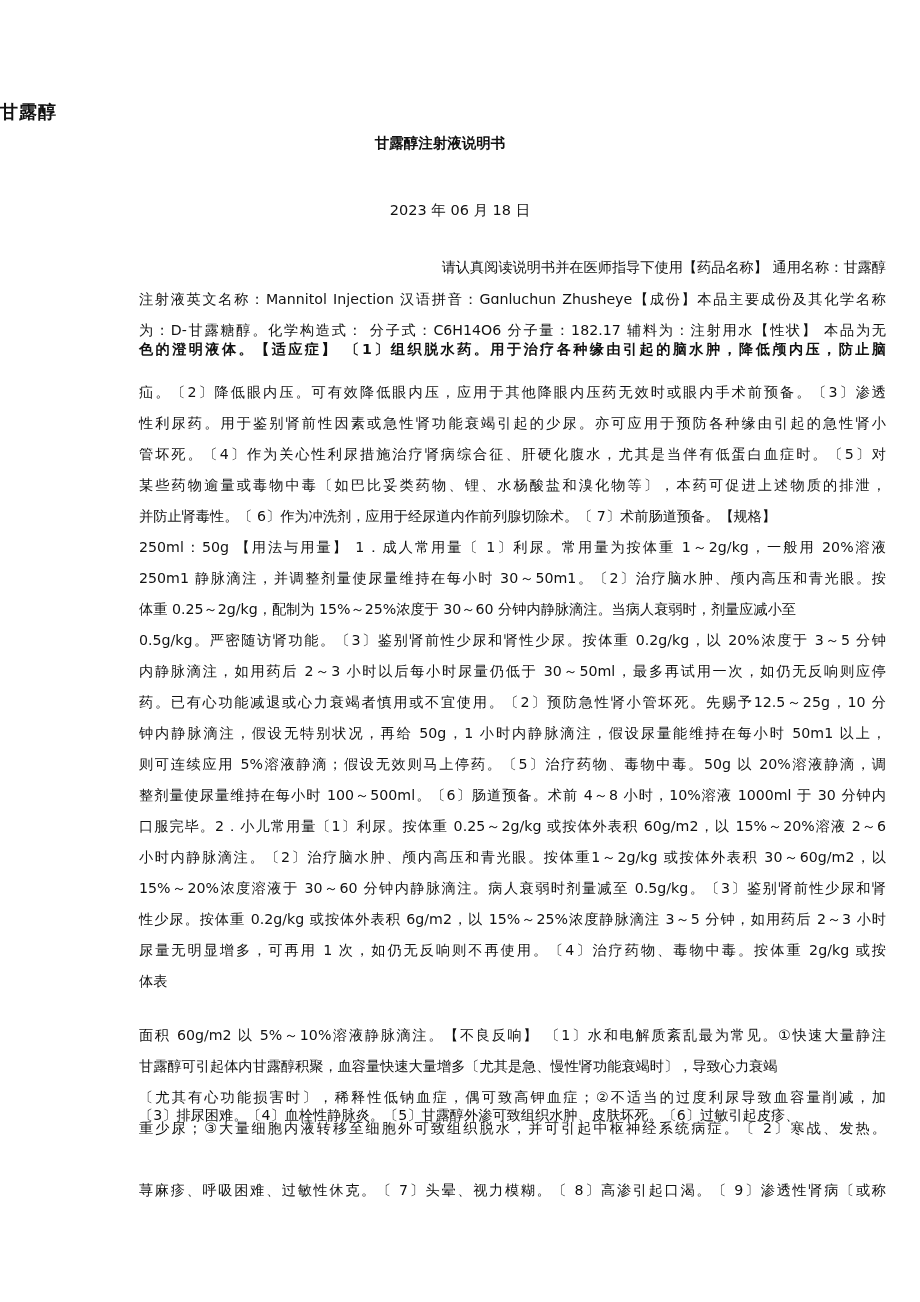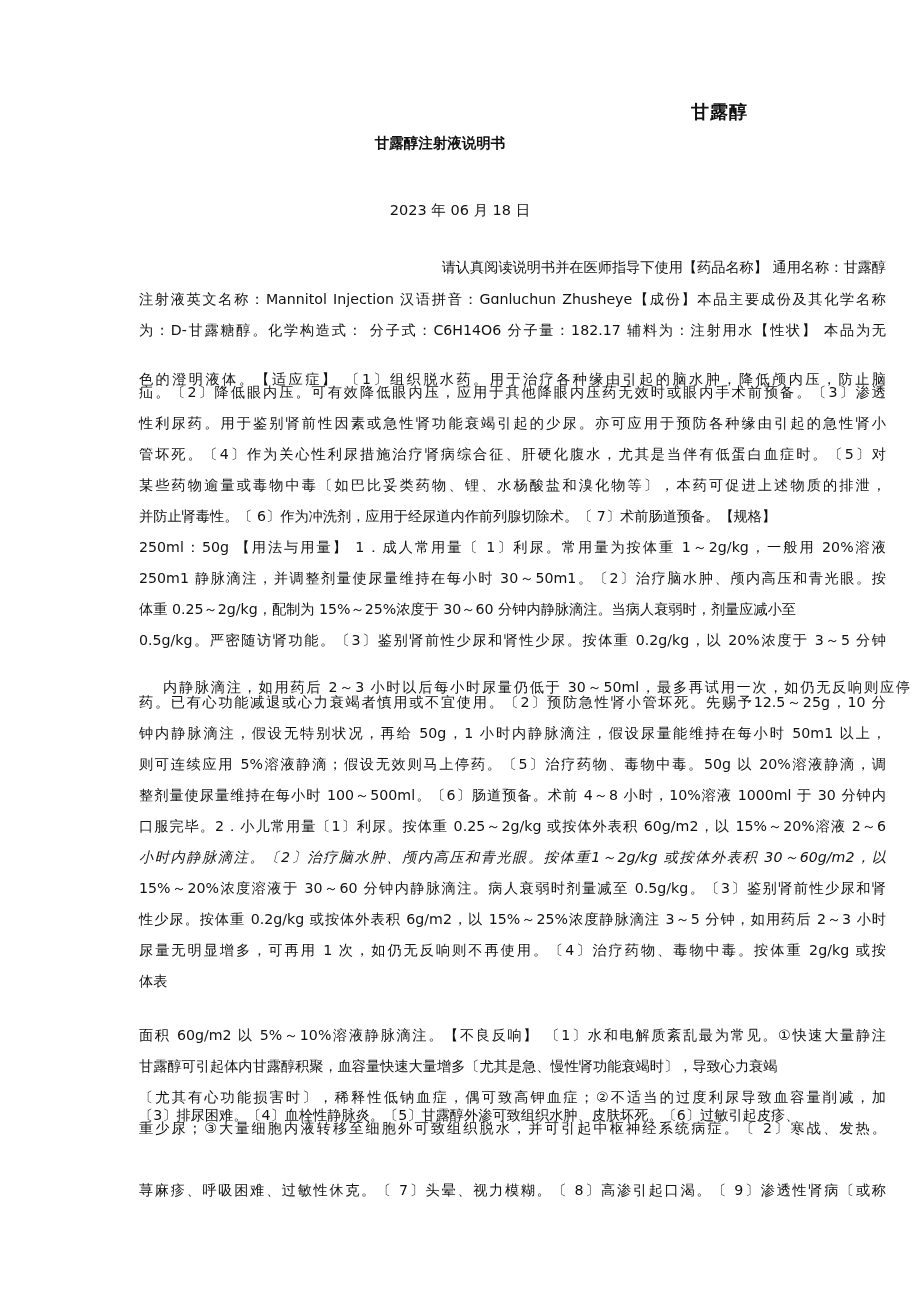--- a/index.html
+++ b/index.html
@@ -1,18 +1,18 @@
 <!DOCTYPE html>
 <html><head>
 <meta charset="utf-8">
 <style>
   html, body { margin: 0; padding: 0; background: #ffffff; }
   body { width: 920px; height: 1302px; position: relative; overflow: hidden;
          font-family: "DejaVu Sans", "Liberation Sans", sans-serif; color: #111; }
-  .title { position: absolute; left: 0; width: 748px; text-align: right; top: 100px;
+  .title { position: absolute; left: 0; width: 748px; text-align: left; top: 100px;
            font-size: 18px; font-weight: bold; letter-spacing: 1px; }
   .subtitle { position: absolute; left: 0; width: 880px; text-align: center; top: 134px;
               font-size: 14.5px; font-weight: bold; }
   .date { position: absolute; left: 0; width: 920px; text-align: center; top: 201px;
           font-size: 14.5px; }
   .body { position: absolute; left: 139px; width: 747px; }
   .line { position: absolute; left: 0; width: 747px; height: 22px; font-size: 14.2px;
           line-height: 22px; white-space: nowrap; text-align: justify; text-align-last: justify;
           overflow: visible; }
   .line.last { text-align-last: left; }
@@ -22,37 +22,37 @@
 <body>
 
 <div>
   <div class="title">甘露醇</div>
   <div class="subtitle">甘露醇注射液说明书</div>
   <div class="date">2023 年 06 月 18 日</div>
   <div class="body" id="body-text">
       <div class="line first" style="top: 256px;">请认真阅读说明书并在医师指导下使用【药品名称】 通用名称：甘露醇</div>
       <div class="line" style="top: 288px;">注射液英文名称：Mannitol  Injection  汉语拼音：Gɑnluchun  Zhusheye【成份】本品主要成份及其化学名称</div>
       <div class="line" style="top: 319px;">为：D-甘露糖醇。化学构造式：  分子式：C6H14O6 分子量：182.17 辅料为：注射用水【性状】 本品为无</div>
-      <div class="line" style="top: 368px;">色的澄明液体。【适应症】      〔1〕组织脱水药。用于治疗各种缘由引起的脑水肿，降低颅内压，防止脑</div>
+      <div class="line" style="top: 338px; font-weight: bold;">色的澄明液体。【适应症】      〔1〕组织脱水药。用于治疗各种缘由引起的脑水肿，降低颅内压，防止脑</div>
       <div class="line" style="top: 381px;">疝。〔2〕降低眼内压。可有效降低眼内压，应用于其他降眼内压药无效时或眼内手术前预备。〔3〕渗透</div>
       <div class="line" style="top: 412px;">性利尿药。用于鉴别肾前性因素或急性肾功能衰竭引起的少尿。亦可应用于预防各种缘由引起的急性肾小</div>
       <div class="line" style="top: 443px;">管坏死。〔4〕作为关心性利尿措施治疗肾病综合征、肝硬化腹水，尤其是当伴有低蛋白血症时。〔5〕对</div>
       <div class="line" style="top: 474px;">某些药物逾量或毒物中毒〔如巴比妥类药物、锂、水杨酸盐和溴化物等〕，本药可促进上述物质的排泄，</div>
       <div class="line last" style="top: 505px;">并防止肾毒性。〔 6〕作为冲洗剂，应用于经尿道内作前列腺切除术。〔 7〕术前肠道预备。【规格】</div>
       <div class="line" style="top: 536px;">250ml：50g  【用法与用量】 1．成人常用量〔 1〕利尿。常用量为按体重  1～2g/kg，一般用  20%溶液</div>
       <div class="line" style="top: 567px;">250m1 静脉滴注，并调整剂量使尿量维持在每小时  30～50m1。〔2〕治疗脑水肿、颅内高压和青光眼。按</div>
       <div class="line last" style="top: 598px;">体重  0.25～2g/kg，配制为  15%～25%浓度于  30～60 分钟内静脉滴注。当病人衰弱时，剂量应减小至</div>
       <div class="line" style="top: 629px;">0.5g/kg。严密随访肾功能。〔3〕鉴别肾前性少尿和肾性少尿。按体重  0.2g/kg，以  20%浓度于  3～5 分钟</div>
-      <div class="line" style="top: 676px; margin-left: 24px;">内静脉滴注，如用药后  2～3 小时以后每小时尿量仍低于  30～50ml，最多再试用一次，如仍无反响则应停</div>
+      <div class="line" style="top: 660px;">内静脉滴注，如用药后  2～3 小时以后每小时尿量仍低于  30～50ml，最多再试用一次，如仍无反响则应停</div>
       <div class="line" style="top: 691px;">药。已有心功能减退或心力衰竭者慎用或不宜使用。〔2〕预防急性肾小管坏死。先赐予12.5～25g，10 分</div>
       <div class="line" style="top: 722px;">钟内静脉滴注，假设无特别状况，再给  50g，1 小时内静脉滴注，假设尿量能维持在每小时  50m1  以上，</div>
       <div class="line" style="top: 753px;">则可连续应用  5%溶液静滴；假设无效则马上停药。〔5〕治疗药物、毒物中毒。50g 以  20%溶液静滴，调</div>
       <div class="line" style="top: 784px;">整剂量使尿量维持在每小时  100～500ml。〔6〕肠道预备。术前  4～8  小时，10%溶液  1000ml 于  30  分钟内</div>
       <div class="line" style="top: 815px;">口服完毕。2．小儿常用量〔1〕利尿。按体重  0.25～2g/kg 或按体外表积  60g/m2，以  15%～20%溶液  2～6</div>
-      <div class="line" style="top: 846px; font-style: italic;">小时内静脉滴注。〔2〕治疗脑水肿、颅内高压和青光眼。按体重1～2g/kg 或按体外表积  30～60g/m2，以</div>
+      <div class="line" style="top: 846px;">小时内静脉滴注。〔2〕治疗脑水肿、颅内高压和青光眼。按体重1～2g/kg 或按体外表积  30～60g/m2，以</div>
       <div class="line" style="top: 877px;">15%～20%浓度溶液于  30～60 分钟内静脉滴注。病人衰弱时剂量减至  0.5g/kg。〔3〕鉴别肾前性少尿和肾</div>
       <div class="line" style="top: 908px;">性少尿。按体重  0.2g/kg 或按体外表积  6g/m2，以  15%～25%浓度静脉滴注  3～5  分钟，如用药后  2～3  小时</div>
       <div class="line" style="top: 939px;">尿量无明显增多，可再用  1   次，如仍无反响则不再使用。〔4〕治疗药物、毒物中毒。按体重  2g/kg   或按</div>
       <div class="line last" style="top: 970px;">体表</div>
       <div class="line" style="top: 1024px;">面积  60g/m2  以  5%～10%溶液静脉滴注。【不良反响】 〔1〕水和电解质紊乱最为常见。①快速大量静注</div>
       <div class="line last" style="top: 1055px;">甘露醇可引起体内甘露醇积聚，血容量快速大量增多〔尤其是急、慢性肾功能衰竭时〕，导致心力衰竭</div>
       <div class="line" style="top: 1086px;">〔尤其有心功能损害时〕，稀释性低钠血症，偶可致高钾血症；②不适当的过度利尿导致血容量削减，加</div>
       <div class="line" style="top: 1117px;">重少尿；③大量细胞内液转移至细胞外可致组织脱水，并可引起中枢神经系统病症。〔  2〕寒战、发热。</div>
       <div class="line last" style="top: 1104px;">〔3〕排尿困难。〔4〕血栓性静脉炎。〔5〕甘露醇外渗可致组织水肿、皮肤坏死。〔6〕过敏引起皮疹、</div>
       <div class="line" style="top: 1179px;">荨麻疹、呼吸困难、过敏性休克。〔 7〕头晕、视力模糊。〔 8〕高渗引起口渴。〔 9〕渗透性肾病〔或称</div>

